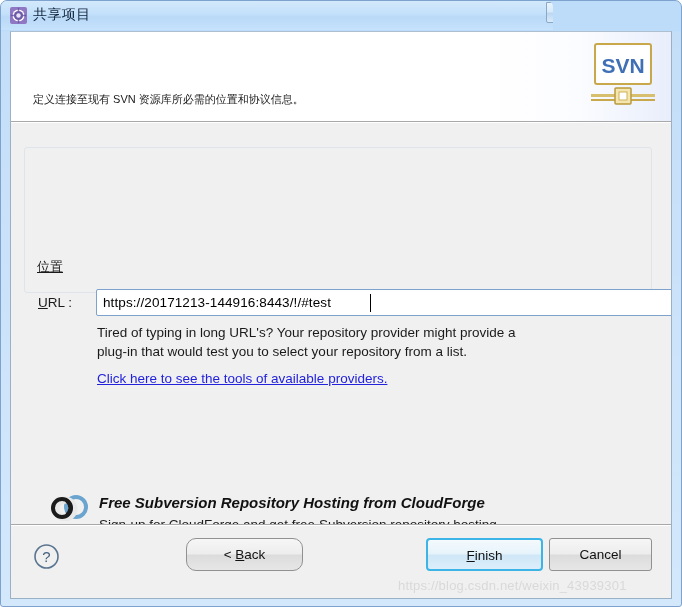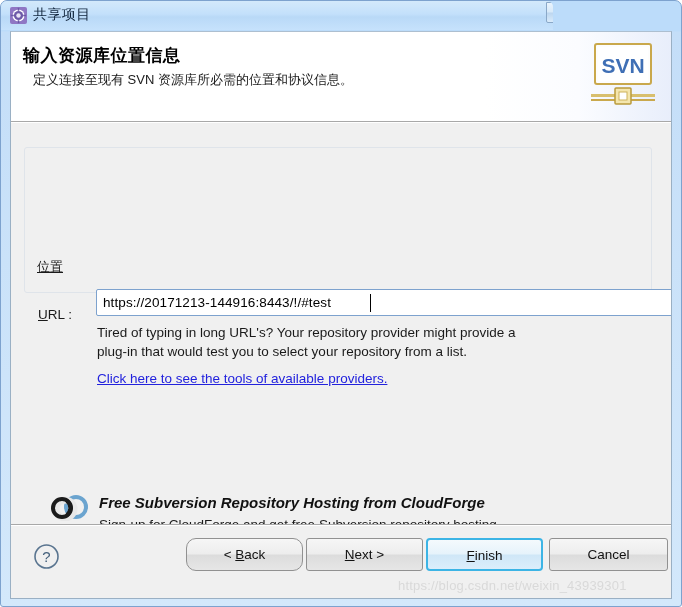--- a/index.html
+++ b/index.html
@@ -127,22 +127,22 @@
     position: absolute;
     left: 12px; top: 12px;
     font-size: 17px;
     font-weight: bold;
     color: #000000;
     letter-spacing: 0.5px;
     white-space: nowrap;
   }
   #header-desc {
     position: absolute;
-    left: 22px; top: 39px;
-    font-size: 13px;
+    left: 22px; top: 60px;
+    font-size: 11px;
     color: #1a1a1a;
     white-space: nowrap;
   }
   #svn-logo {
     position: absolute;
     right: 12px; top: 8px;
     width: 72px; height: 68px;
   }
 
   
@@ -172,21 +172,21 @@
     padding: 0 4px;
     background: #f0f0f0;
     font-size: 13px;
     color: #1a1a1a;
     text-decoration: underline;
     white-space: nowrap;
   }
 
   #url-label {
     position: absolute;
-    left: 27px; top: 184px;
+    left: 27px; top: 172px;
     font-size: 13.5px;
     color: #1a1a1a;
     white-space: nowrap;
   }
   #url-label u { text-decoration: underline; }
 
   #url-combo {
     position: absolute;
     left: 85px; top: 166px;
     width: 635px;
@@ -295,21 +295,21 @@
   .dlgbtn u { text-decoration: underline; }
   #btn-back   { left: 175px; width: 117px; border-radius: 10px; }
   #btn-next   { left: 295px; width: 117px; }
   #btn-finish {
     left: 415px; width: 117px;
     border: 2px solid #3cb4e5;
     border-radius: 4px;
     background: linear-gradient(to bottom, #f4fafd 0%, #e6f3fb 48%, #cfe7f7 52%, #dceefb 100%);
   }
   #btn-finish .inner { line-height: 29px; }
-  #btn-cancel { left: 538px; width: 119px; }
+  #btn-cancel { left: 538px; width: 103px; }
 
   
   #watermark {
     position: absolute;
     left: 398px; top: 578px;
     font-size: 13px;
     color: #d9d9d9;
     letter-spacing: 0.2px;
     white-space: nowrap;
     pointer-events: none;
@@ -344,21 +344,20 @@
       <span class="glyph-max"></span>
     </div>
     <div class="winbtn" id="btn-close">
       <span class="glyph-close">✕</span>
     </div>
   </div>
 
   <div id="client">
 
     <div id="header">
-      <div id="header-title">输入资源库位置信息</div>
       <div id="header-desc">定义连接至现有 SVN 资源库所必需的位置和协议信息。</div>
       <span id="svn-logo">
         <svg width="72" height="68" viewBox="0 0 72 68">
           <rect x="8" y="4" width="56" height="40" rx="2" fill="#fdfdfd" stroke="#c9a84c" stroke-width="2"></rect>
           <rect x="11" y="7" width="50" height="34" fill="#ffffff"></rect>
           <text x="36" y="33" font-family="Liberation Sans, sans-serif" font-size="21" font-weight="bold" fill="#3f6fb5" text-anchor="middle">SVN</text>
           <rect x="4" y="54" width="64" height="3" fill="#d8bf6e"></rect>
           <rect x="4" y="59" width="64" height="2" fill="#c9a84c"></rect>
           <rect x="28" y="48" width="16" height="16" rx="1" fill="#f4e6ae" stroke="#b99a3c" stroke-width="1.5"></rect>
           <rect x="32" y="52" width="8" height="8" fill="#ffffff" stroke="#cdb25a" stroke-width="1"></rect>
@@ -404,21 +403,20 @@
     <div id="buttonbar">
       <span id="help-icon">
         <svg width="27" height="27" viewBox="0 0 27 27">
           <circle cx="13.5" cy="13.5" r="11.5" fill="#f0f0f0" stroke="#5a7590" stroke-width="1.6"></circle>
           <text x="13.5" y="19" font-family="Liberation Sans, sans-serif" font-size="15" fill="#45617c" text-anchor="middle">?</text>
         </svg>
       </span>
 
       <div class="dlgbtn" id="btn-back"><span class="inner"><span>&lt; </span><u>B</u><span>ack</span></span></div>
 
-      <div class="dlgbtn" id="btn-next"><span class="inner"><u>N</u><span>ext &gt;</span></span></div>
 
       <div class="dlgbtn" id="btn-finish"><span class="inner"><u>F</u><span>inish</span></span></div>
 
       <div class="dlgbtn" id="btn-cancel"><span class="inner">Cancel</span></div>
     </div>
 
   </div>
 </div>
 
 <div id="watermark">https://blog.csdn.net/weixin_43939301</div>

